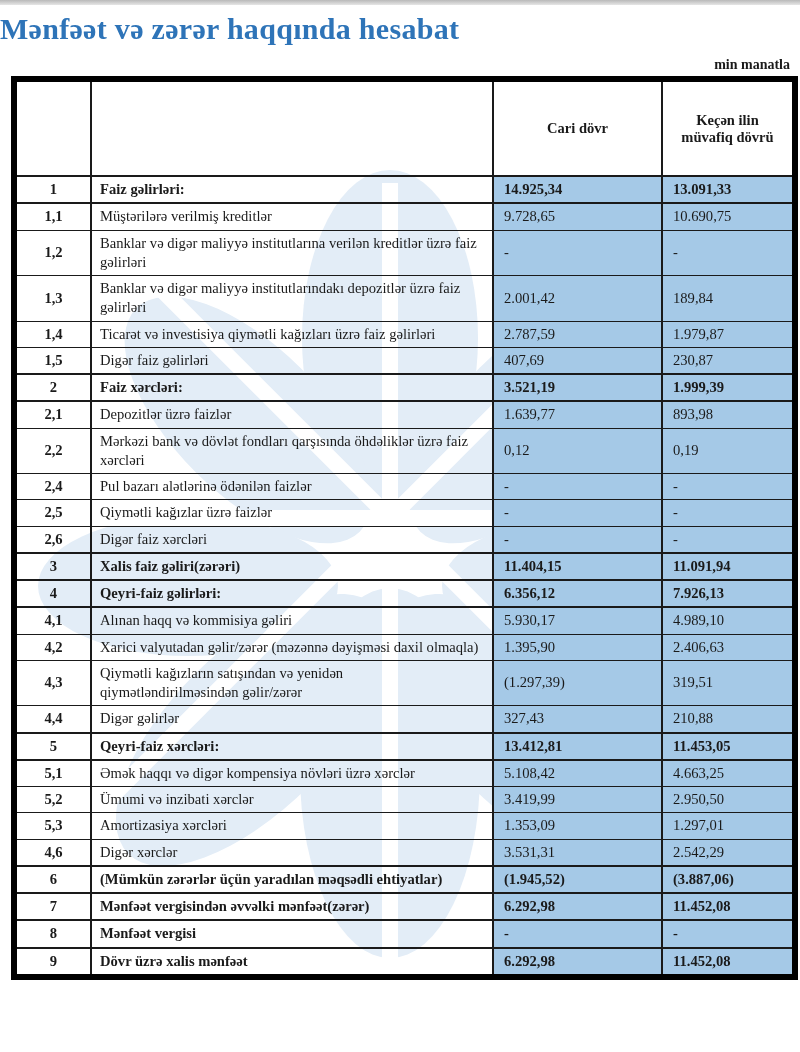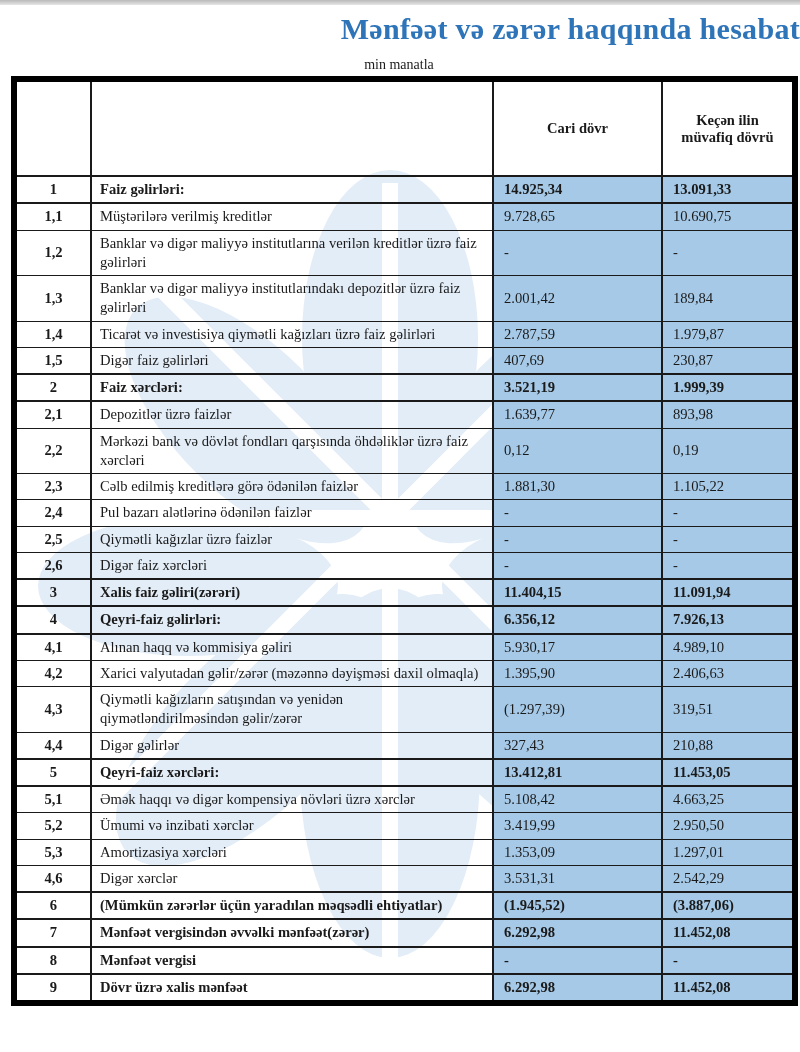--- a/index.html
+++ b/index.html
@@ -11,31 +11,31 @@
     color: #1a1a1a;
     position: relative;
     overflow: hidden;
   }
   .top-strip {
     height: 5px; width: 100%;
     background: linear-gradient(#b9b9b9, #e6e6e6);
   }
   .report-title {
     margin: 7px 0 0 0;
-    text-align: right;
+    text-align: left;
     font-size: 30px;
     font-weight: bold;
     color: #2e74b8;
     letter-spacing: 0.3px;
   }
   .unit-note {
-    text-align: center;
-    font-weight: normal;
+    text-align: right;
+    font-weight: bold;
     font-size: 14px;
-    margin: 11px 2px 3px 0;
+    margin: 11px 10px 3px 0;
   }
   
   .watermark {
     position: absolute;
     left: 0; top: 168px;
     width: 800px; height: 880px;
     z-index: 0;
     pointer-events: none;
   }
   table.report {
@@ -174,26 +174,20 @@
         <td class="c-val">893,98</td>
       </tr>
 
       <tr>
         <td class="c-num">2,2</td>
         <td class="c-label">Mərkəzi bank və dövlət fondları qarşısında öhdəliklər üzrə faiz xərcləri</td>
         <td class="c-val">0,12</td>
         <td class="c-val">0,19</td>
       </tr>
 
-      <tr>
-        <td class="c-num">2,3</td>
-        <td class="c-label">Cəlb edilmiş kreditlərə görə ödənilən faizlər</td>
-        <td class="c-val">1.881,30</td>
-        <td class="c-val">1.105,22</td>
-      </tr>
 
       <tr>
         <td class="c-num">2,4</td>
         <td class="c-label">Pul bazarı alətlərinə ödənilən faizlər</td>
         <td class="c-val">-</td>
         <td class="c-val">-</td>
       </tr>
 
       <tr>
         <td class="c-num">2,5</td>

